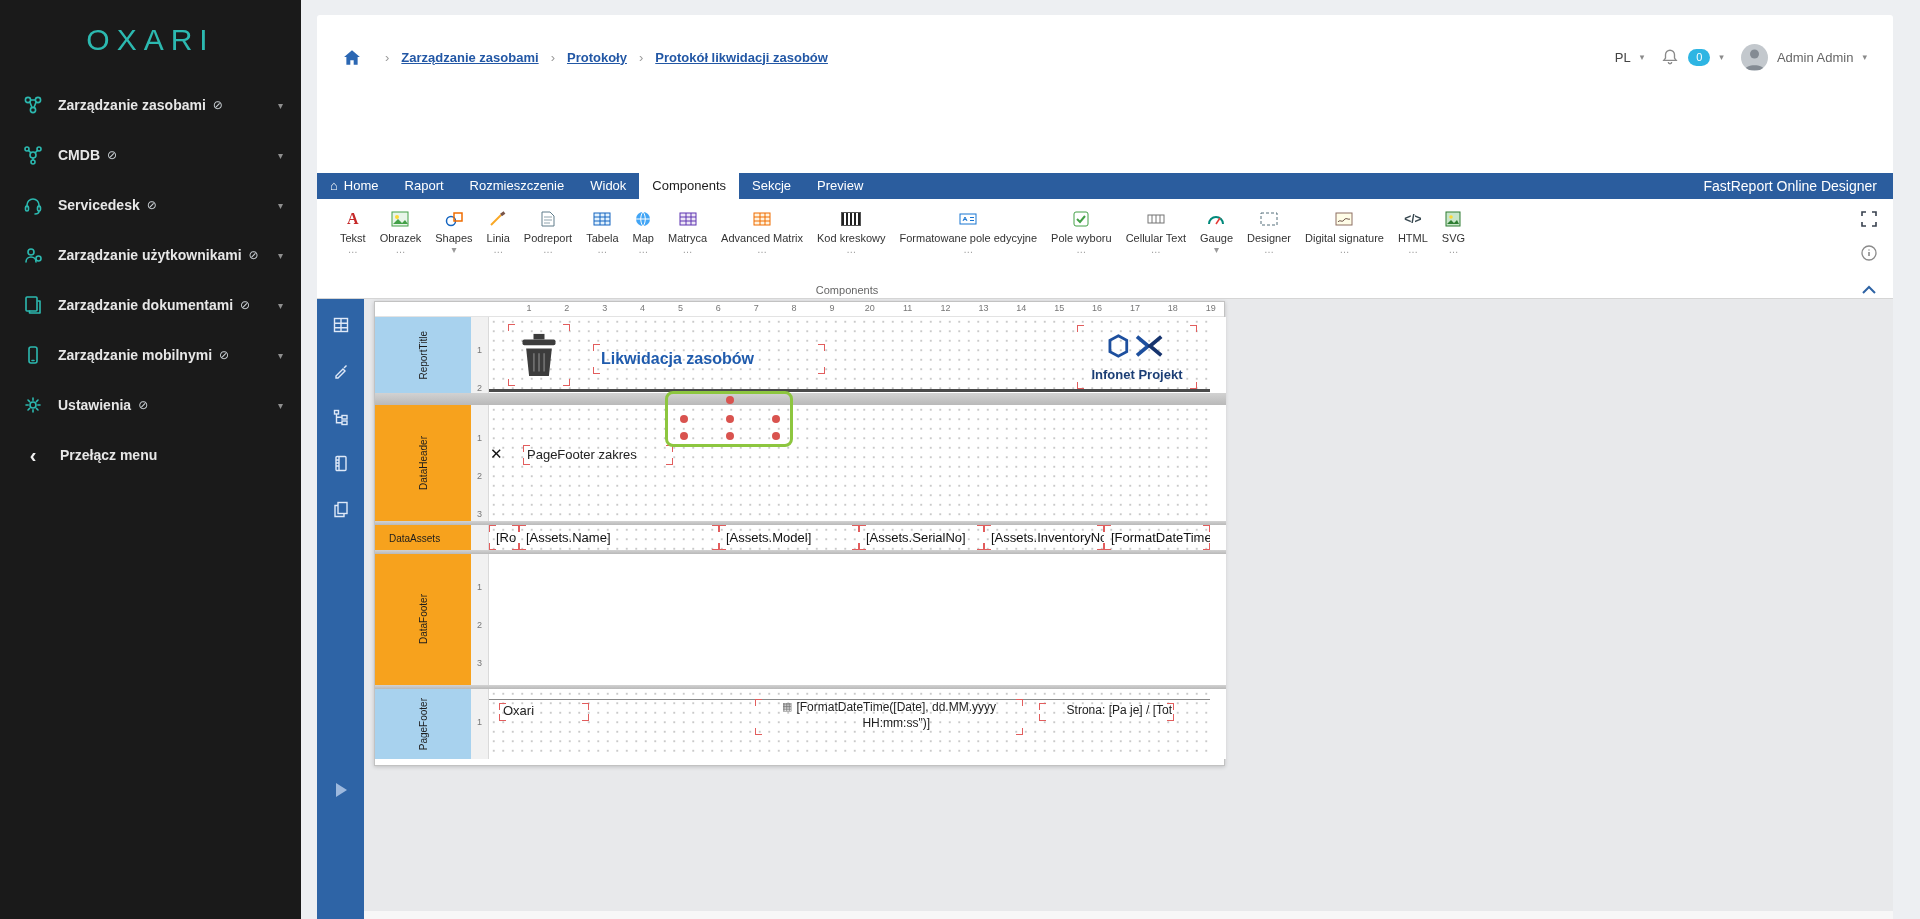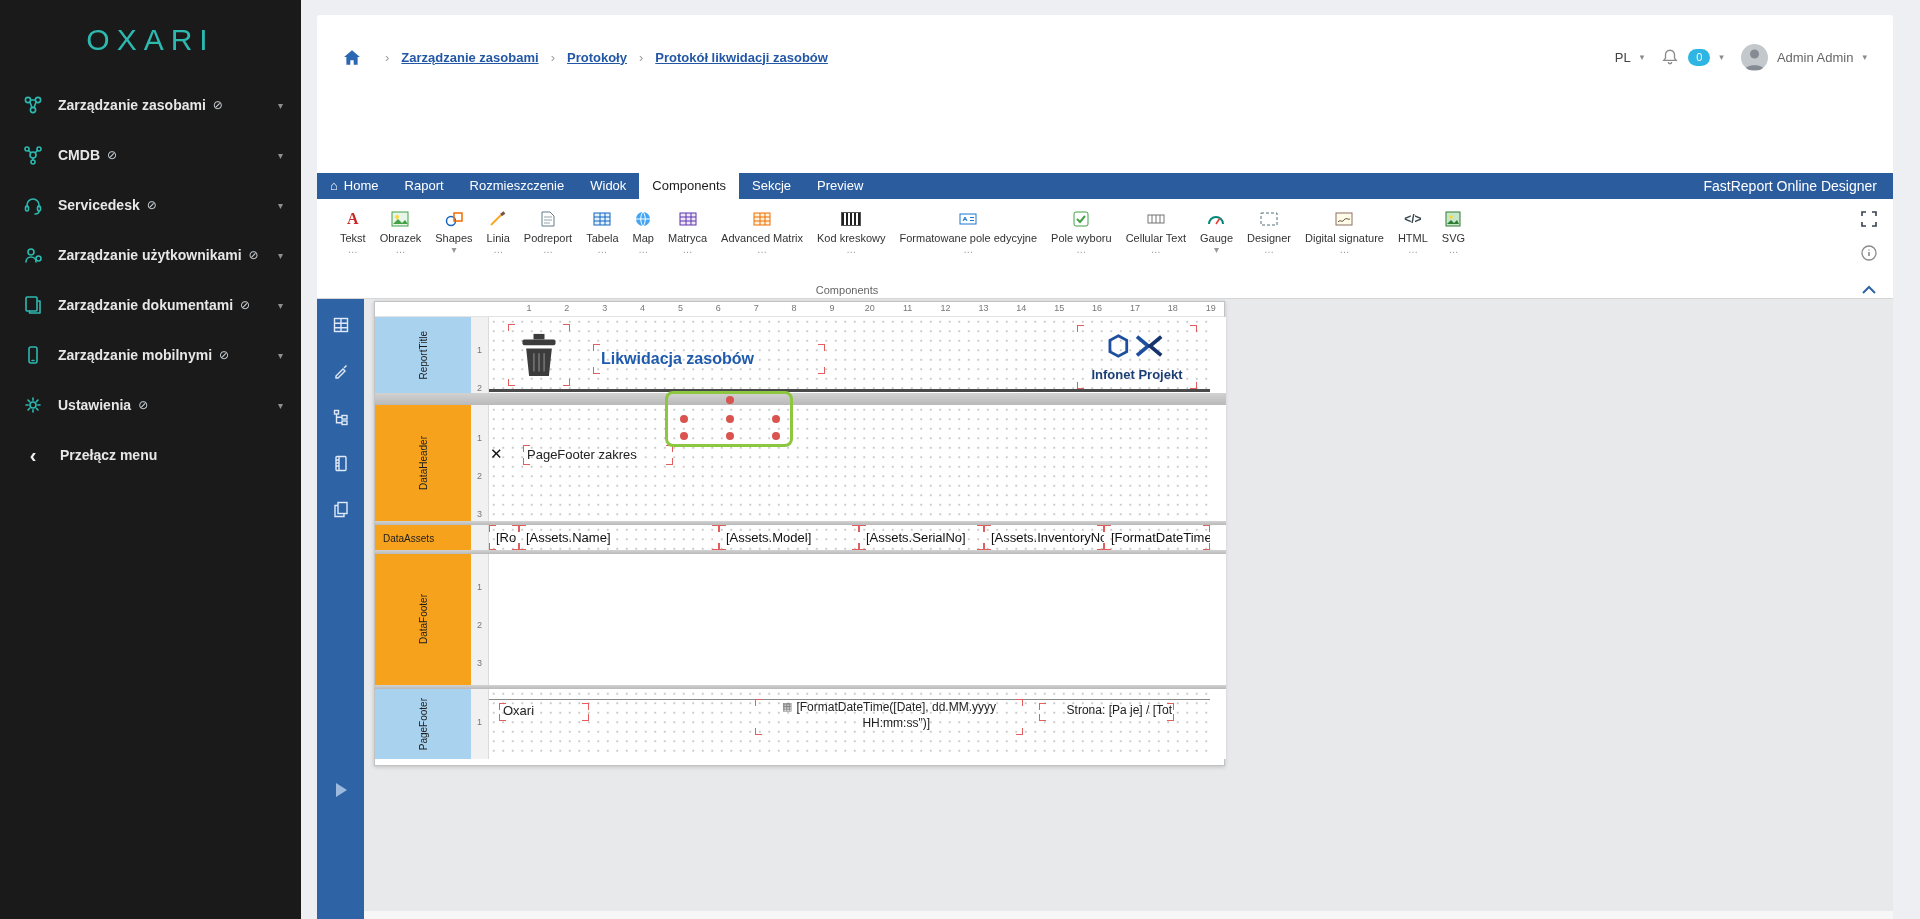--- a/index.html
+++ b/index.html
@@ -61,21 +61,21 @@
   .page{position:absolute;left:10px;top:2px;width:851px;height:465px;background:#fff;border:1px solid #c2c2c2;box-shadow:0 1px 4px rgba(0,0,0,.18)}
   .ruler-row{position:absolute;left:0;top:0;width:100%;height:15px;background:#fff;border-bottom:1px solid #e3e3e3}
   .h-ruler{position:absolute;left:135px;top:1px;width:720px;height:13px;display:flex;font-size:9px;color:#777}
   .h-ruler span{flex:0 0 37.89px;text-align:center}
 
   .band{position:absolute;left:0;width:851px;display:flex;background:#fff}
   .band-strip{width:96px;display:flex;align-items:center;justify-content:center;position:relative;cursor:pointer}
   .strip-blue{background:#a8d2ee}
   .strip-orange{background:#f7a21d}
   .vlabel{writing-mode:vertical-rl;transform:rotate(180deg);font-size:10px;color:#1d1d1d}
-  .hlabel{position:absolute;left:8px;top:50%;transform:translateY(-50%);font-size:10px;color:#1d1d1d}
+  .hlabel{position:absolute;left:14px;top:50%;transform:translateY(-50%);font-size:10px;color:#1d1d1d}
   .band-ruler{width:18px;background:#f1f1f1;border-right:1px solid #dadada;display:flex;flex-direction:column;font-size:9px;color:#777;overflow:hidden}
   .band-ruler span{height:37.9px;display:flex;align-items:flex-end;justify-content:center}
   .band-content{width:721px;position:relative;background-color:#fff;background-image:radial-gradient(circle,#c9c9c9 0.8px,transparent 0.9px);background-size:9.5px 9.5px}
   .band-sep{position:absolute;left:0;width:851px;background:linear-gradient(#d2d2d2,#b9b9b9)}
 
   .fr-obj{position:absolute;background-image:
     linear-gradient(#e25d5d,#e25d5d),linear-gradient(#e25d5d,#e25d5d),
     linear-gradient(#e25d5d,#e25d5d),linear-gradient(#e25d5d,#e25d5d),
     linear-gradient(#e25d5d,#e25d5d),linear-gradient(#e25d5d,#e25d5d),
     linear-gradient(#e25d5d,#e25d5d),linear-gradient(#e25d5d,#e25d5d);

